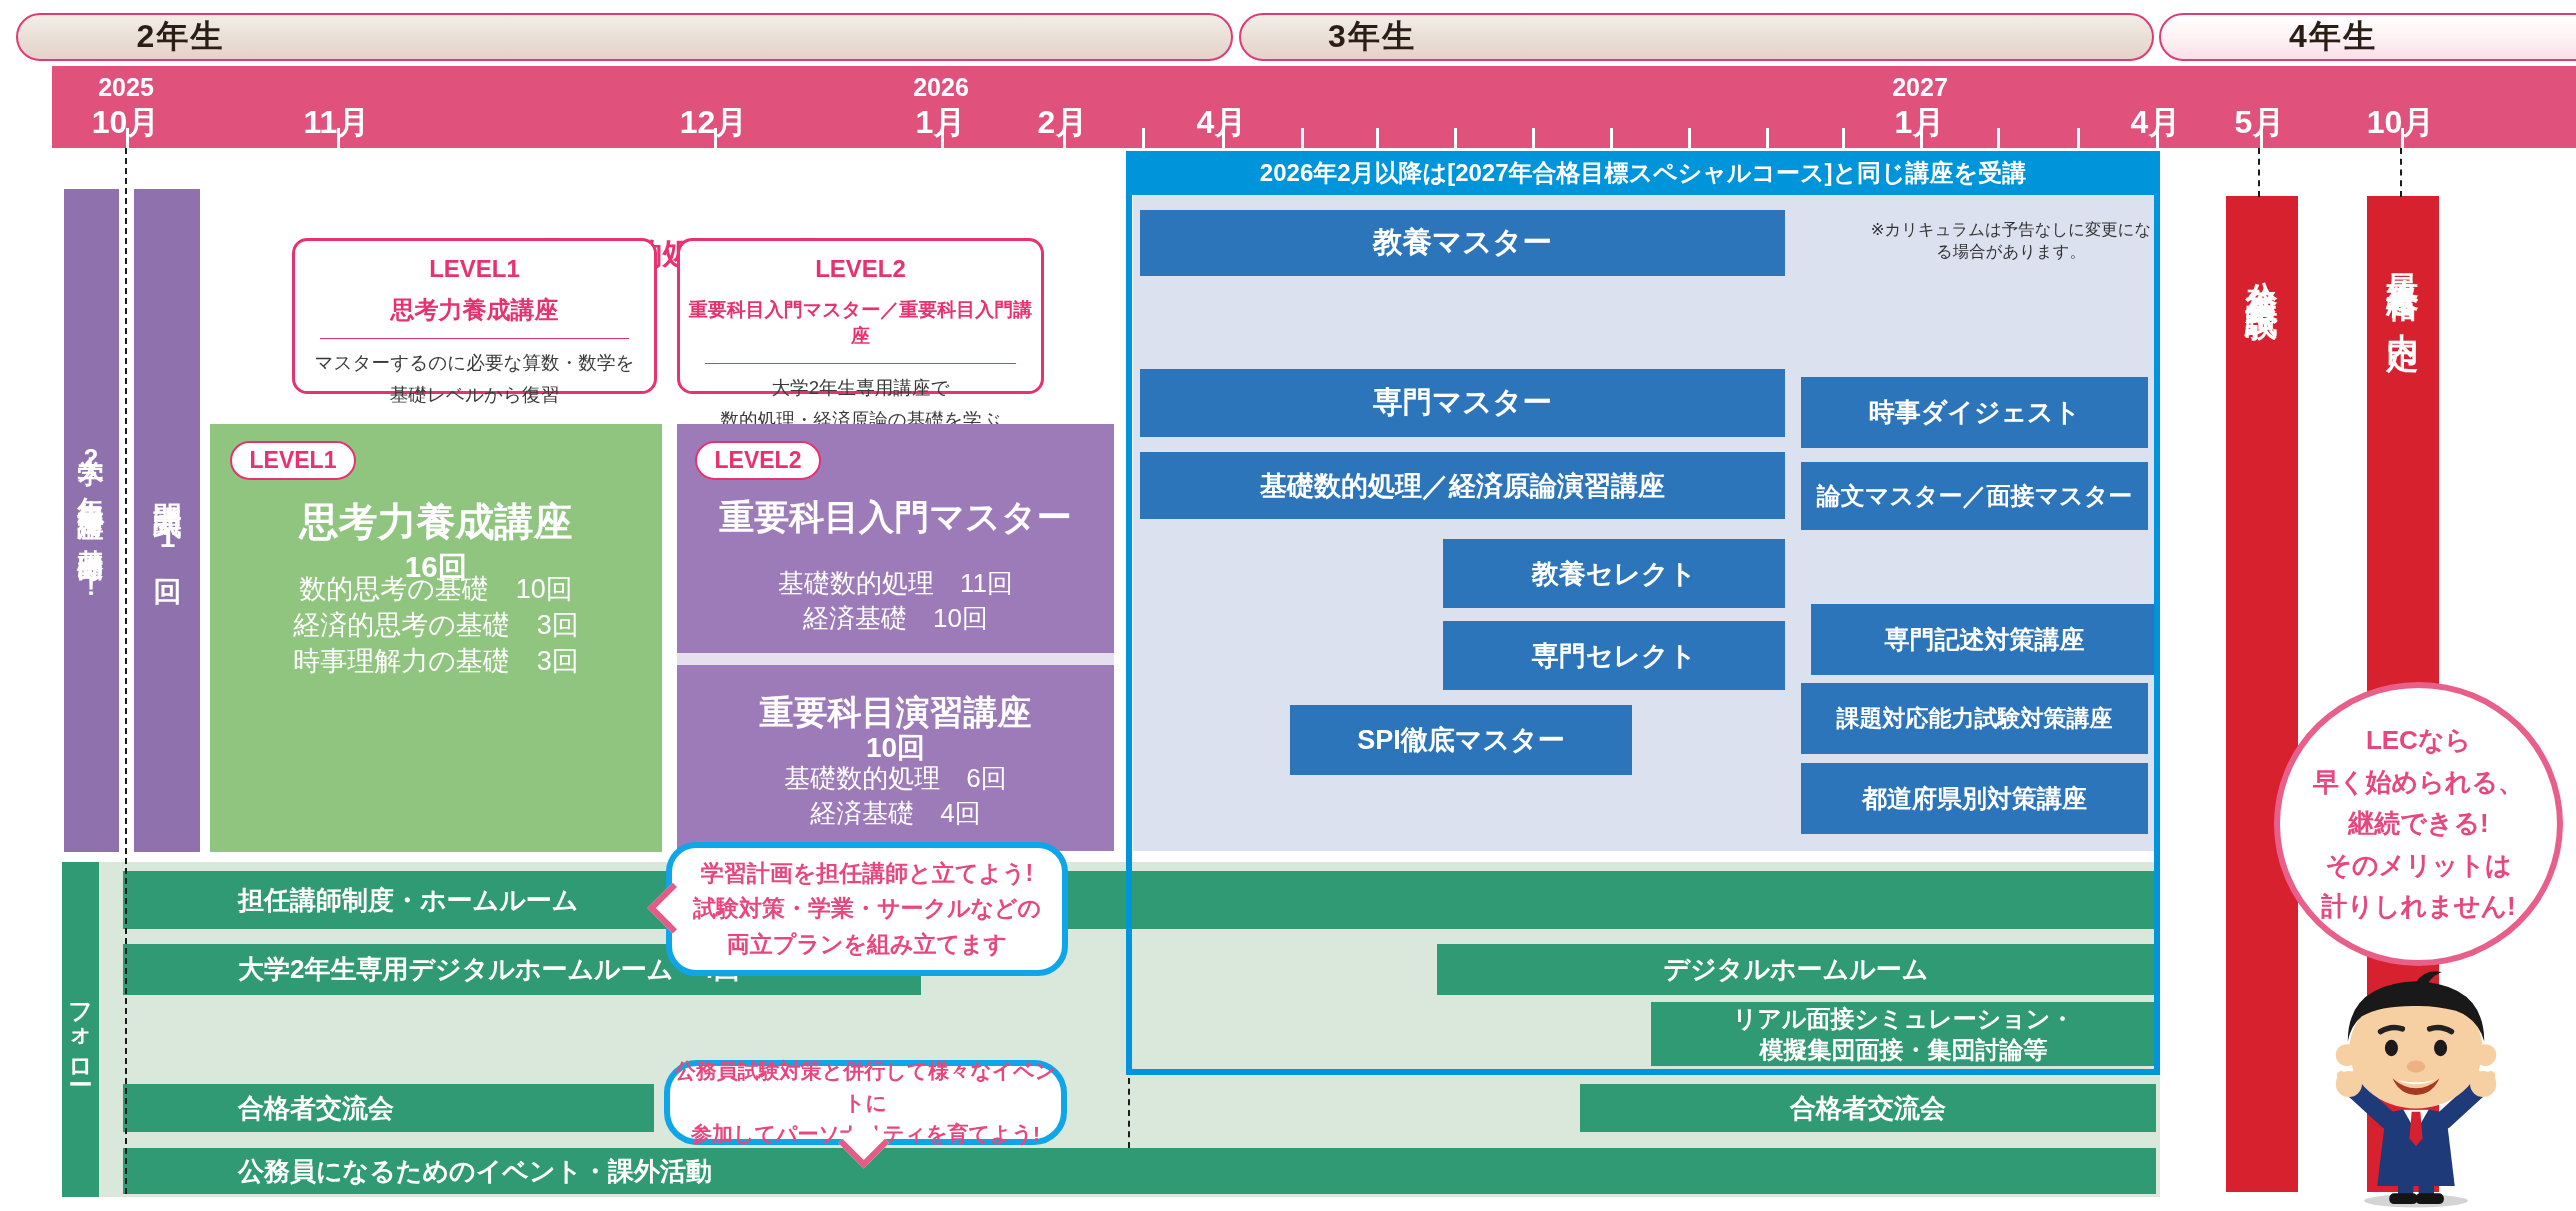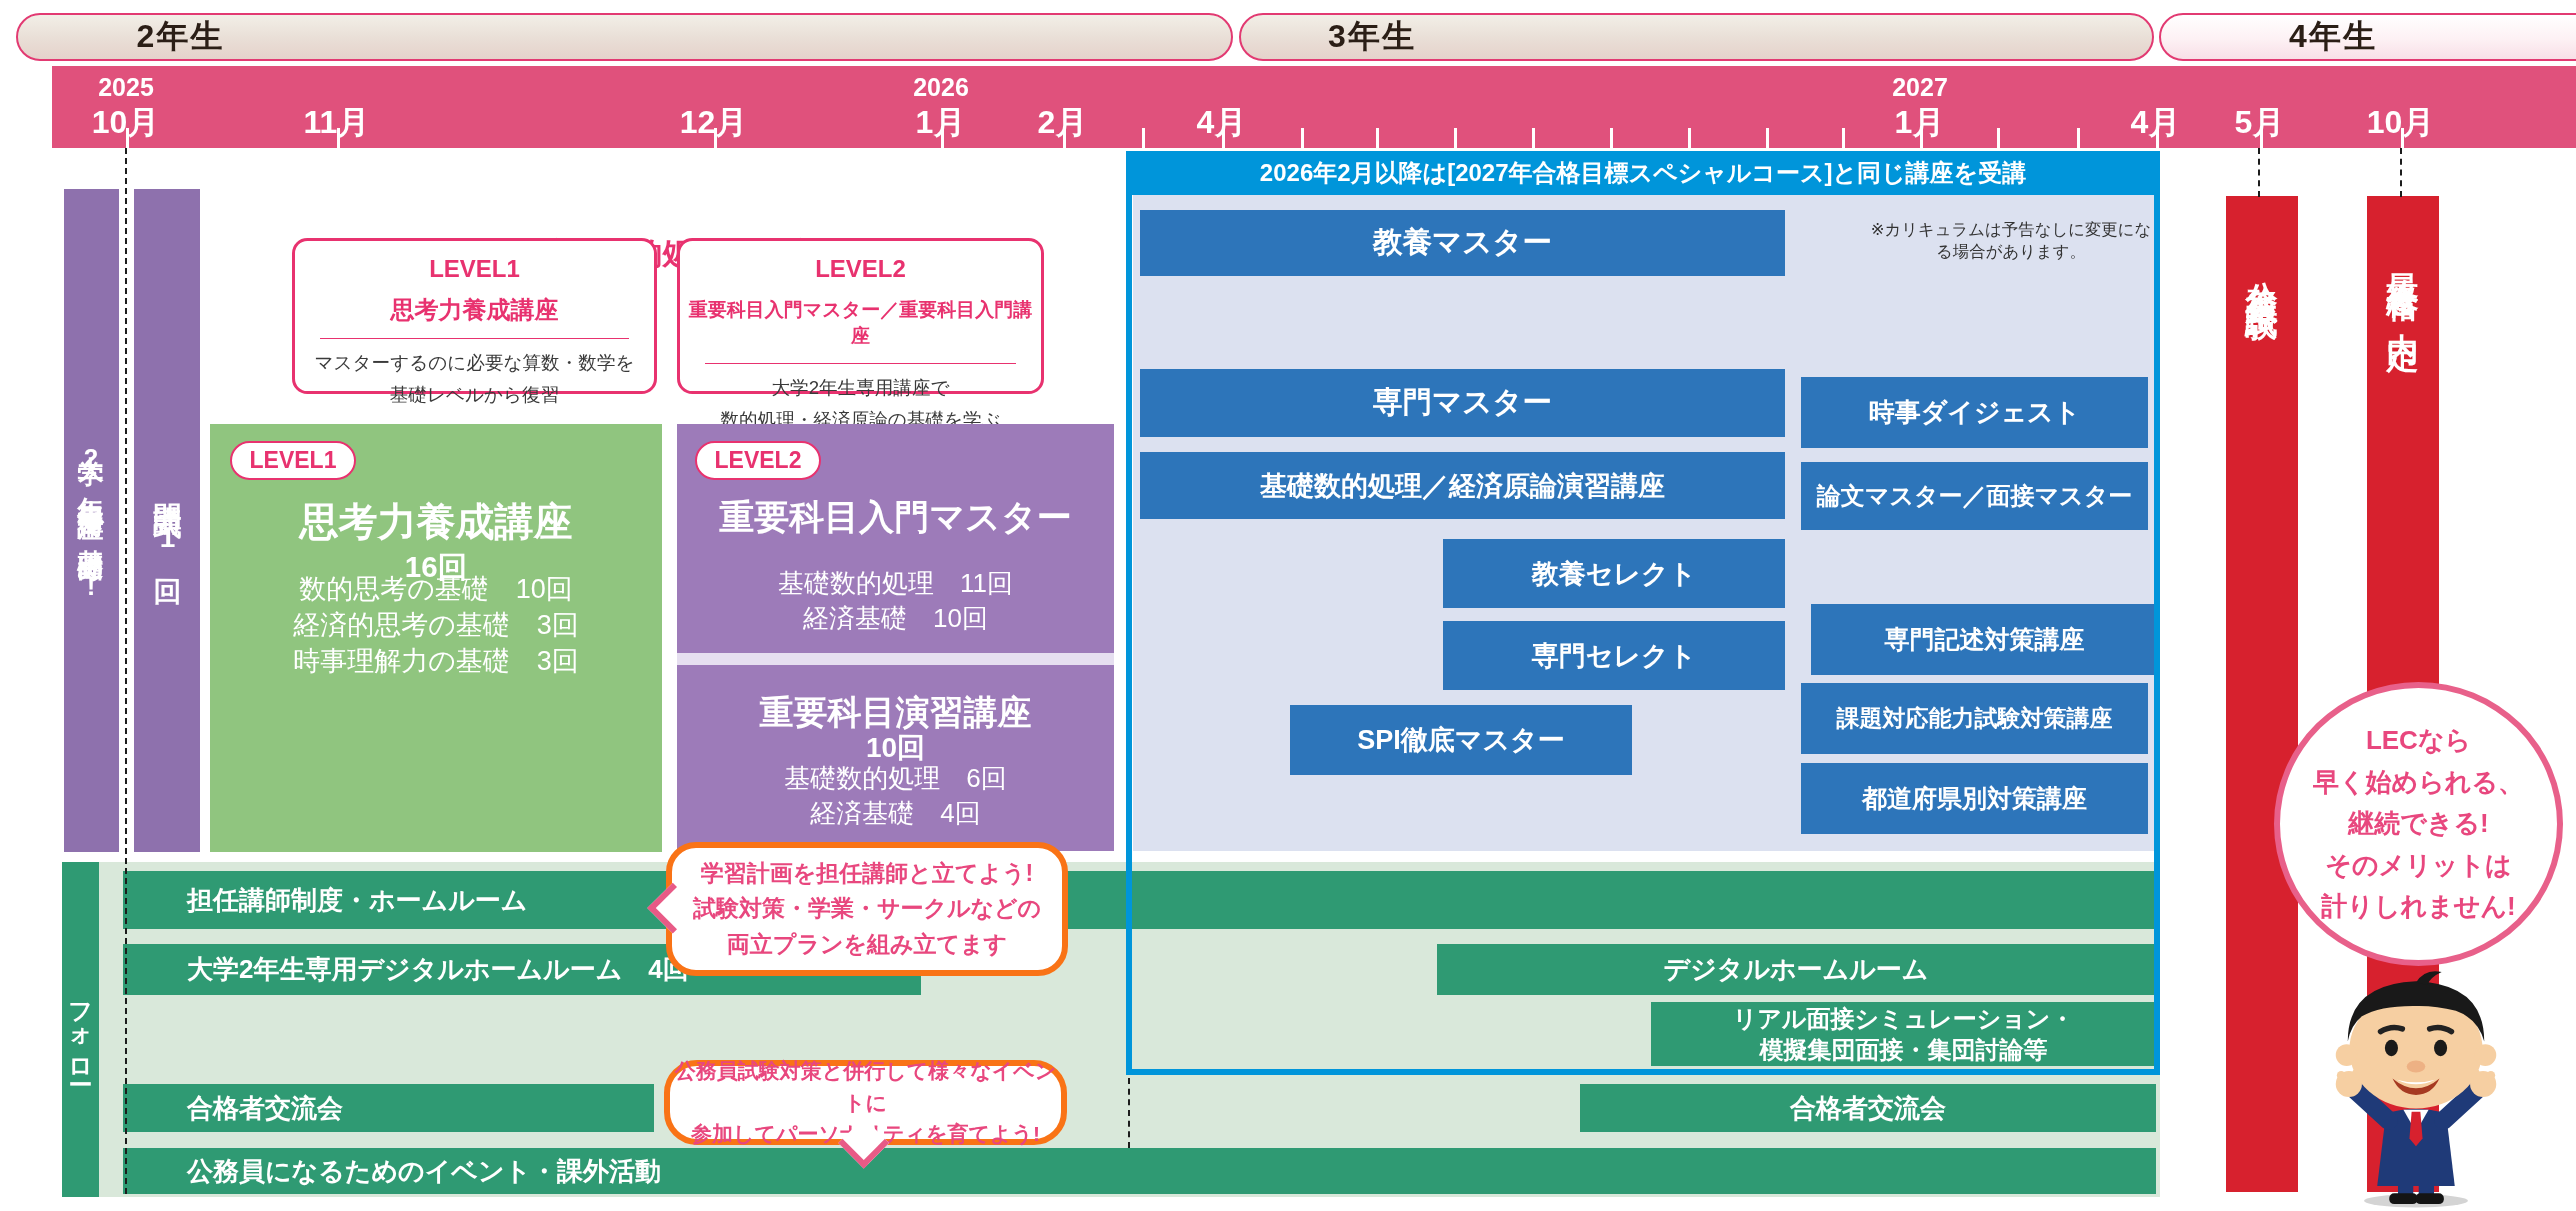--- a/index.html
+++ b/index.html
@@ -36,24 +36,24 @@
   .badge-pill{position:absolute;width:126px;height:39px;background:#fff;border:2.7px solid #e8326f;
               border-radius:21px;box-sizing:border-box;text-align:center;line-height:34px;
               font-size:23px;font-weight:bold;color:#e8326f;z-index:3;}
   .boxtitle{position:absolute;width:100%;text-align:center;color:#fff;font-weight:bold;}
   
   .course{position:absolute;background:#2d75ba;color:#fff;font-weight:bold;display:flex;
           align-items:center;justify-content:center;text-align:center;z-index:2;}
   
   .grow{position:absolute;background:#2f9a73;color:#fff;font-weight:bold;display:flex;
         align-items:center;z-index:2;}
-  .grow .pad{padding-left:64px;font-size:26px;}
+  .grow .pad{padding-left:115px;font-size:26px;}
   .grow.center{justify-content:center;}
   
-  .bubble{position:absolute;background:#fff;border:6px solid #f97316;box-sizing:border-box;
+  .bubble{position:absolute;background:#fff;border:6px solid #0ea5e9;box-sizing:border-box;
           z-index:8;display:flex;flex-direction:column;align-items:center;justify-content:center;}
   .bubble .line{color:#e8477e;font-weight:bold;text-align:center;}
   .tail-left{position:absolute;width:29.5px;height:29.5px;background:#fff;border-left:6px solid #e85a86;
              border-bottom:6px solid #e85a86;transform:rotate(45deg);z-index:9;}
   .tail-down{position:absolute;width:29.5px;height:29.5px;background:#fff;border-right:6px solid #e85a86;
              border-bottom:6px solid #e85a86;transform:rotate(45deg);z-index:9;}
   
   .redbar{position:absolute;background:#d7212e;z-index:3;display:flex;justify-content:center;}
   
   #lec-circle{position:absolute;left:2274px;top:682px;width:289px;height:284px;border-radius:50%;

